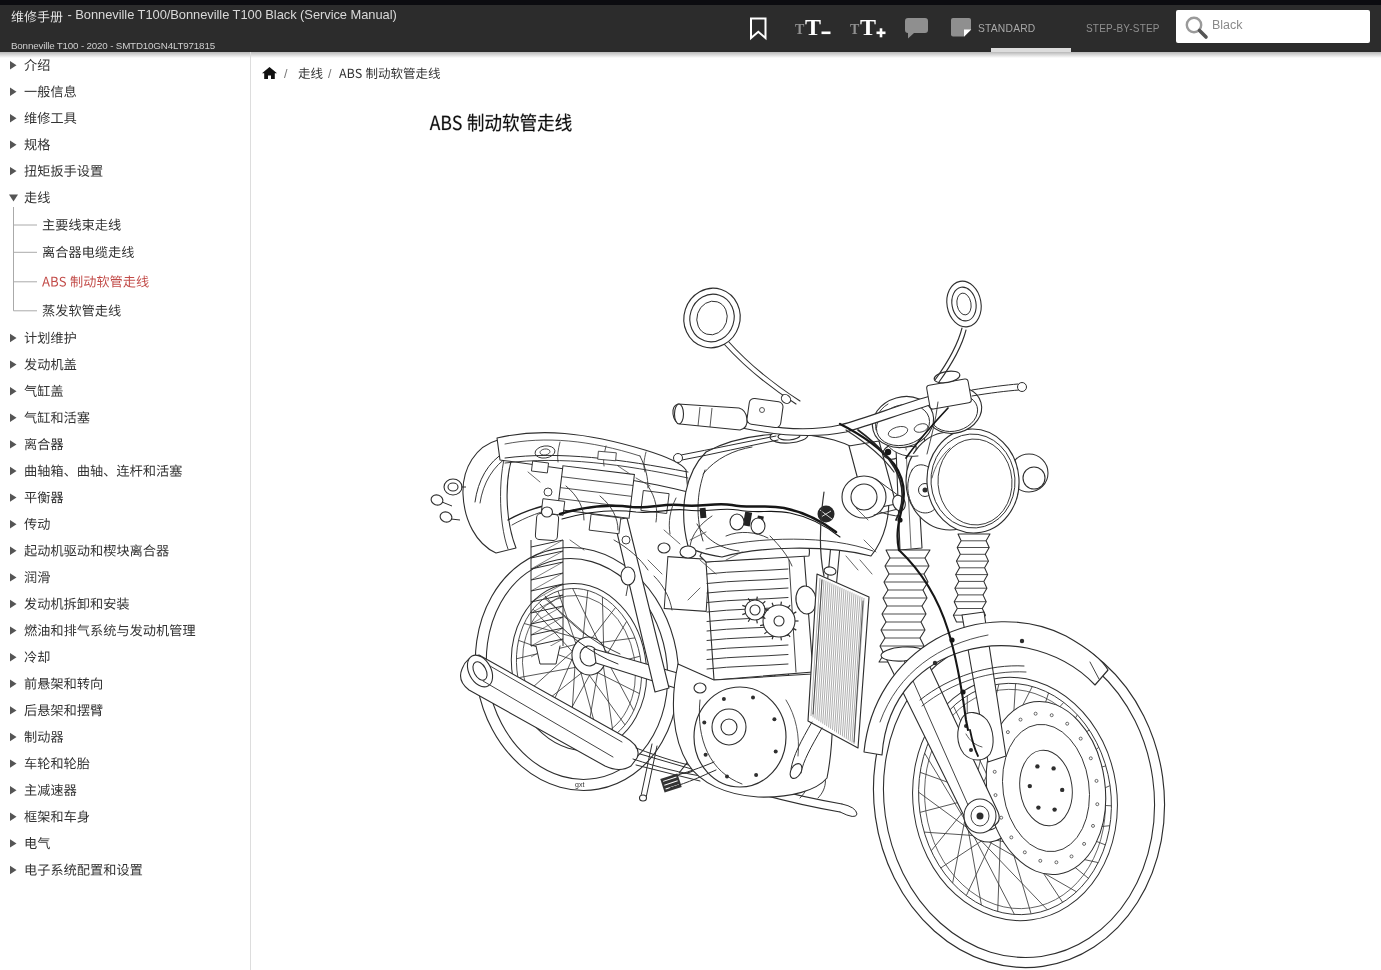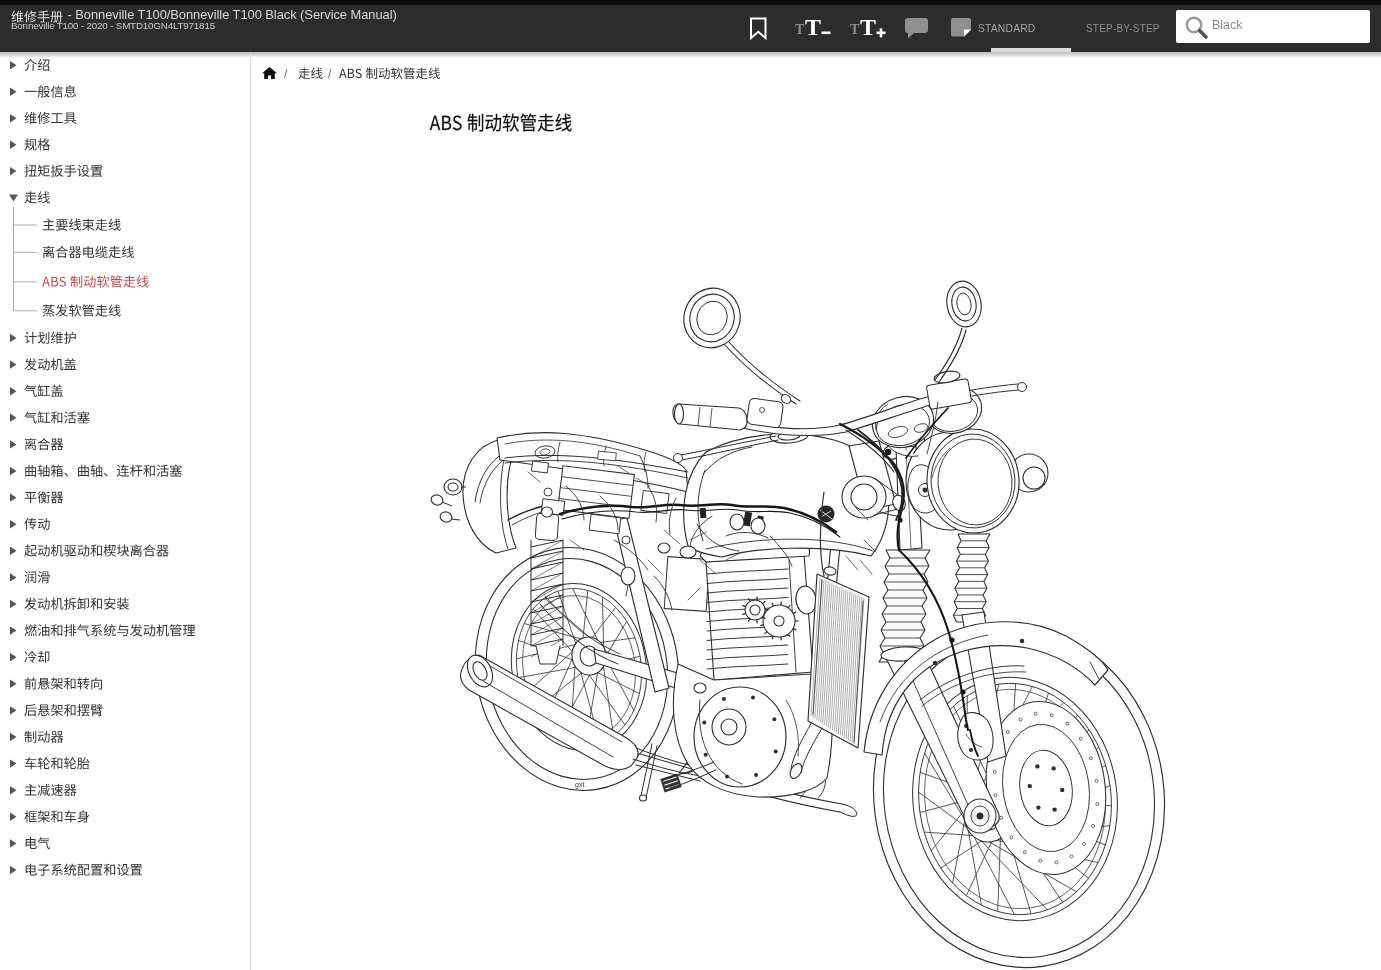--- a/index.html
+++ b/index.html
@@ -1,18 +1,18 @@
 <!DOCTYPE html>
 <html><head><meta charset="utf-8"><style>
 *{margin:0;padding:0;box-sizing:border-box}
 body{width:1381px;height:970px;background:#fff;font-family:"Liberation Sans",sans-serif;position:relative;overflow:hidden}
 .hdr{position:absolute;left:0;top:0;width:1381px;height:52px;background:#2c2c2c}
 .hdrtop{position:absolute;left:0;top:0;width:1381px;height:5px;background:#0c0c10}
 .h1t{position:absolute;left:64px;top:7px;font-size:12.9px;color:#d9d9d9;letter-spacing:-.05px}
-.h2t{position:absolute;left:11px;top:20px;font-size:9.8px;color:#cfcfcf;letter-spacing:-.18px}
+.h2t{position:absolute;left:11px;top:40px;font-size:9.8px;color:#cfcfcf;letter-spacing:-.18px}
 .tab1{position:absolute;left:978px;top:23px;font-size:10.3px;color:#a8a8a8;letter-spacing:.2px}
 .tab2{position:absolute;left:1086px;top:23px;font-size:10px;color:#8f8f8f;letter-spacing:.2px}
 .tabu{position:absolute;left:991px;top:48px;width:80px;height:4px;background:#dcdcdc}
 .sbox{position:absolute;left:1176px;top:10px;width:194px;height:33px;background:#fff;border-radius:2px}
 .sph{position:absolute;left:1212px;top:18px;font-size:12.5px;color:#8a8a8a}
 .shadow{position:absolute;left:0;top:52px;width:1381px;height:6px;background:linear-gradient(to bottom,rgba(0,0,0,.28),rgba(0,0,0,0))}
 .sideb{position:absolute;left:250px;top:52px;width:1px;height:918px;background:#ddd}
 svg.ov{position:absolute;left:0;top:0}
 </style></head>
 <body>

